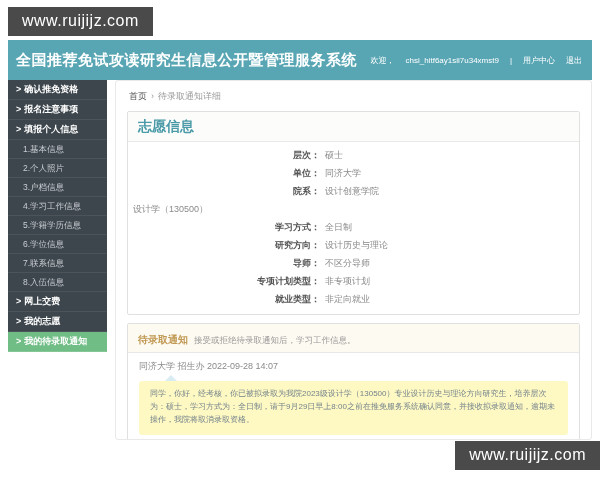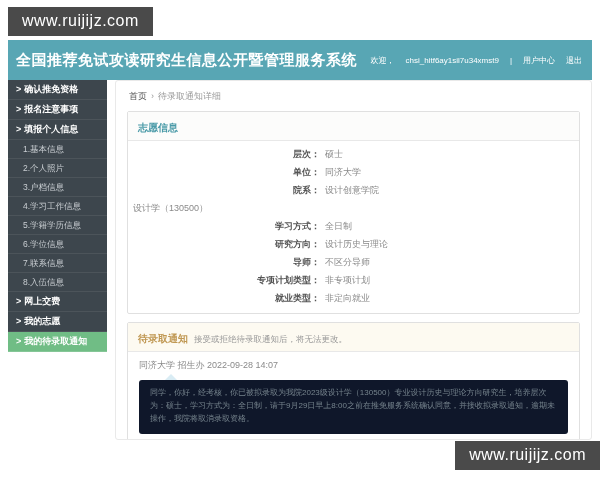--- a/index.html
+++ b/index.html
@@ -75,35 +75,35 @@
   .breadcrumb .bc-home { color: #555; cursor: pointer; }
   .breadcrumb .bc-sep { color: #999; margin: 0 4px; }
   .breadcrumb .bc-current { color: #9a9a9a; }
 
   .panel { border: 1px solid #e0e0e0; border-radius: 2px; background: #fff; }
   .panel-header {
     padding: 5px 10px;
     border-bottom: 1px solid #e8e8e8;
     background: #fcfcfb;
   }
-  .p1 .panel-title { color: #4a9aa8; font-weight: bold; font-size: 10px; }
+  .p1 .panel-title { color: #4a9aa8; font-weight: bold; font-size: 14px; }
   .p1-body { padding: 4px 0 6px; }
   .field-row { display: flex; font-size: 9px; line-height: 18px; }
   .field-label { width: 192px; text-align: right; color: #555; font-weight: bold; }
   .field-value { color: #8a8a8a; margin-left: 5px; }
 
   .p2 { margin-top: 8px; }
   .p2 .panel-header { background: #fdfaf1; }
   .p2-title { color: #c09853; font-weight: bold; font-size: 10px; }
   .p2-sub { color: #9a9a9a; font-size: 8.5px; margin-left: 6px; }
   .p2-body { padding: 7px 11px 10px; }
   .sender { font-size: 9px; color: #8a8a8a; }
   .bubble {
     position: relative;
-    background: #0f172a;
+    background: #fef9c3;
     border-radius: 3px;
     margin-top: 8px;
     padding: 7px 11px 9px;
   }
   .bubble::before {
     content: "";
     position: absolute;
     top: -6px; left: 26px;
     border-left: 6px solid transparent;
     border-right: 6px solid transparent;
@@ -189,21 +189,21 @@
         </div>
       <div class="field-row">
           <span class="field-label">就业类型：</span>
           <span class="field-value">非定向就业</span>
         </div>
     </div>
   </div>
 
   <div class="panel p2">
     <div class="panel-header">
-      <span class="p2-title">待录取通知</span><span class="p2-sub">接受或拒绝待录取通知后，将无法更改。</span>
+      <span class="p2-title">待录取通知</span><span class="p2-sub">接受或拒绝待录取通知后，学习工作信息。</span>
     </div>
     <div class="p2-body">
       <div class="sender">同济大学 招生办 2022-09-28 14:07</div>
       <div class="bubble">
         <div class="msg">同学，你好，经考核，你已被拟录取为我院2023级设计学（130500）专业设计历史与理论方向研究生，培养层次为：硕士，学习方式为：全日制，请于9月29日早上8:00之前在推免服务系统确认同意，并接收拟录取通知，逾期未操作，我院将取消录取资格。</div>
 
       </div>
     </div>
   </div>
 

